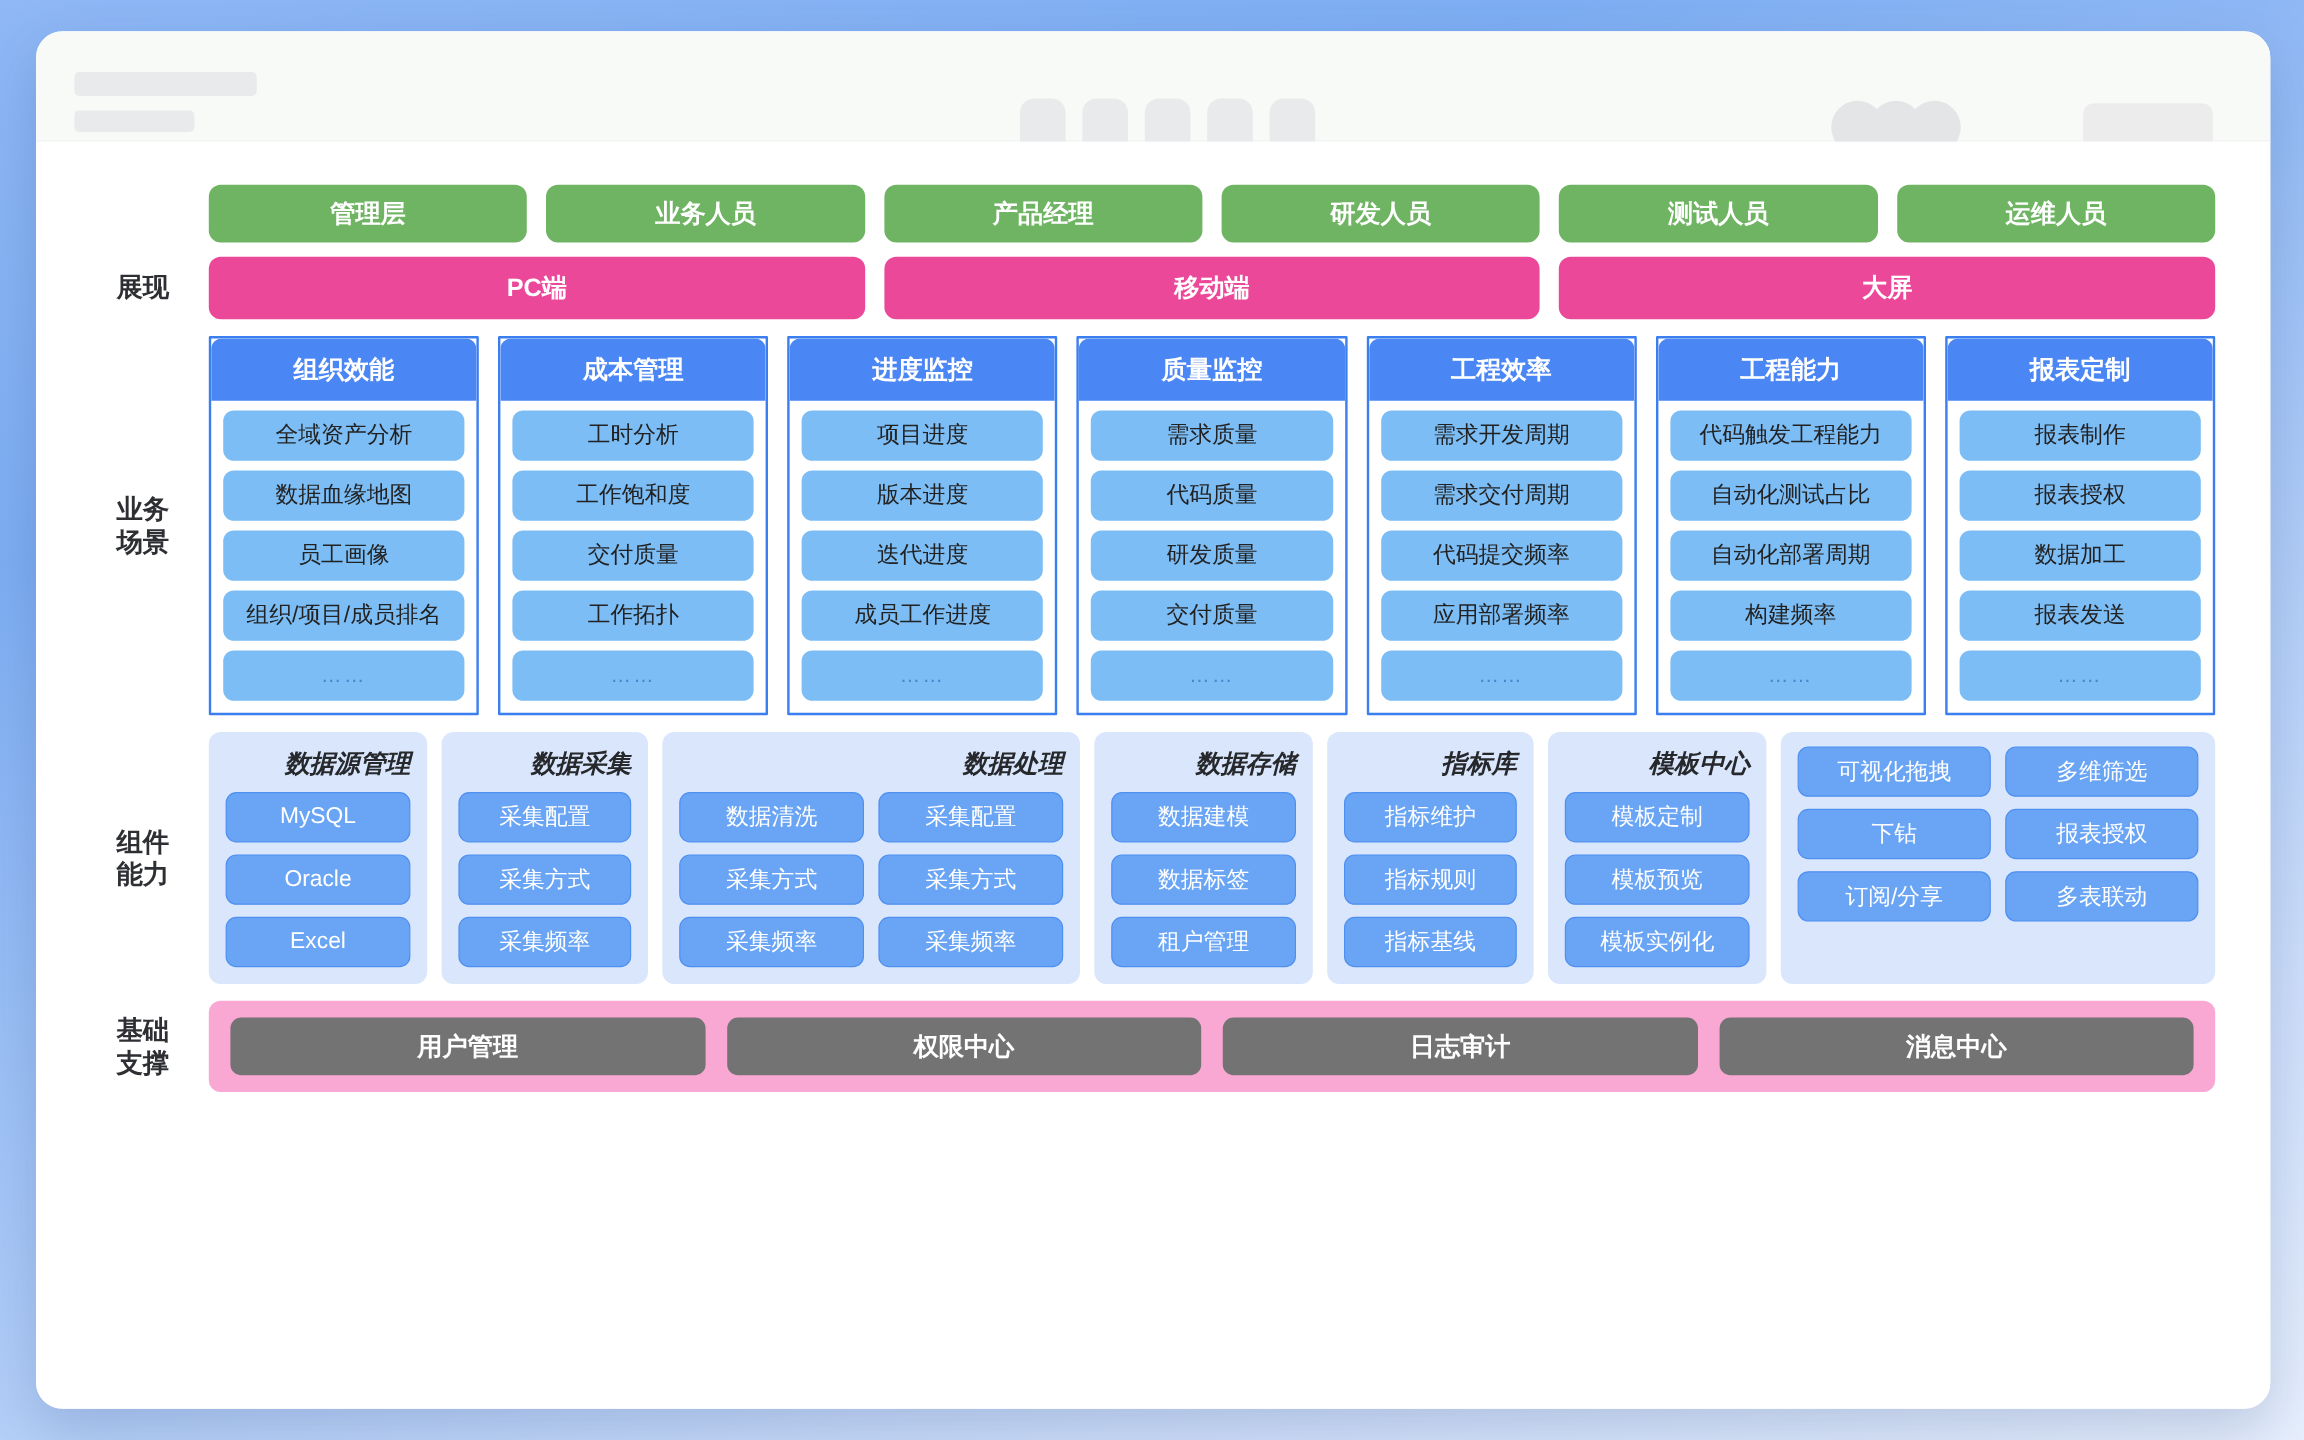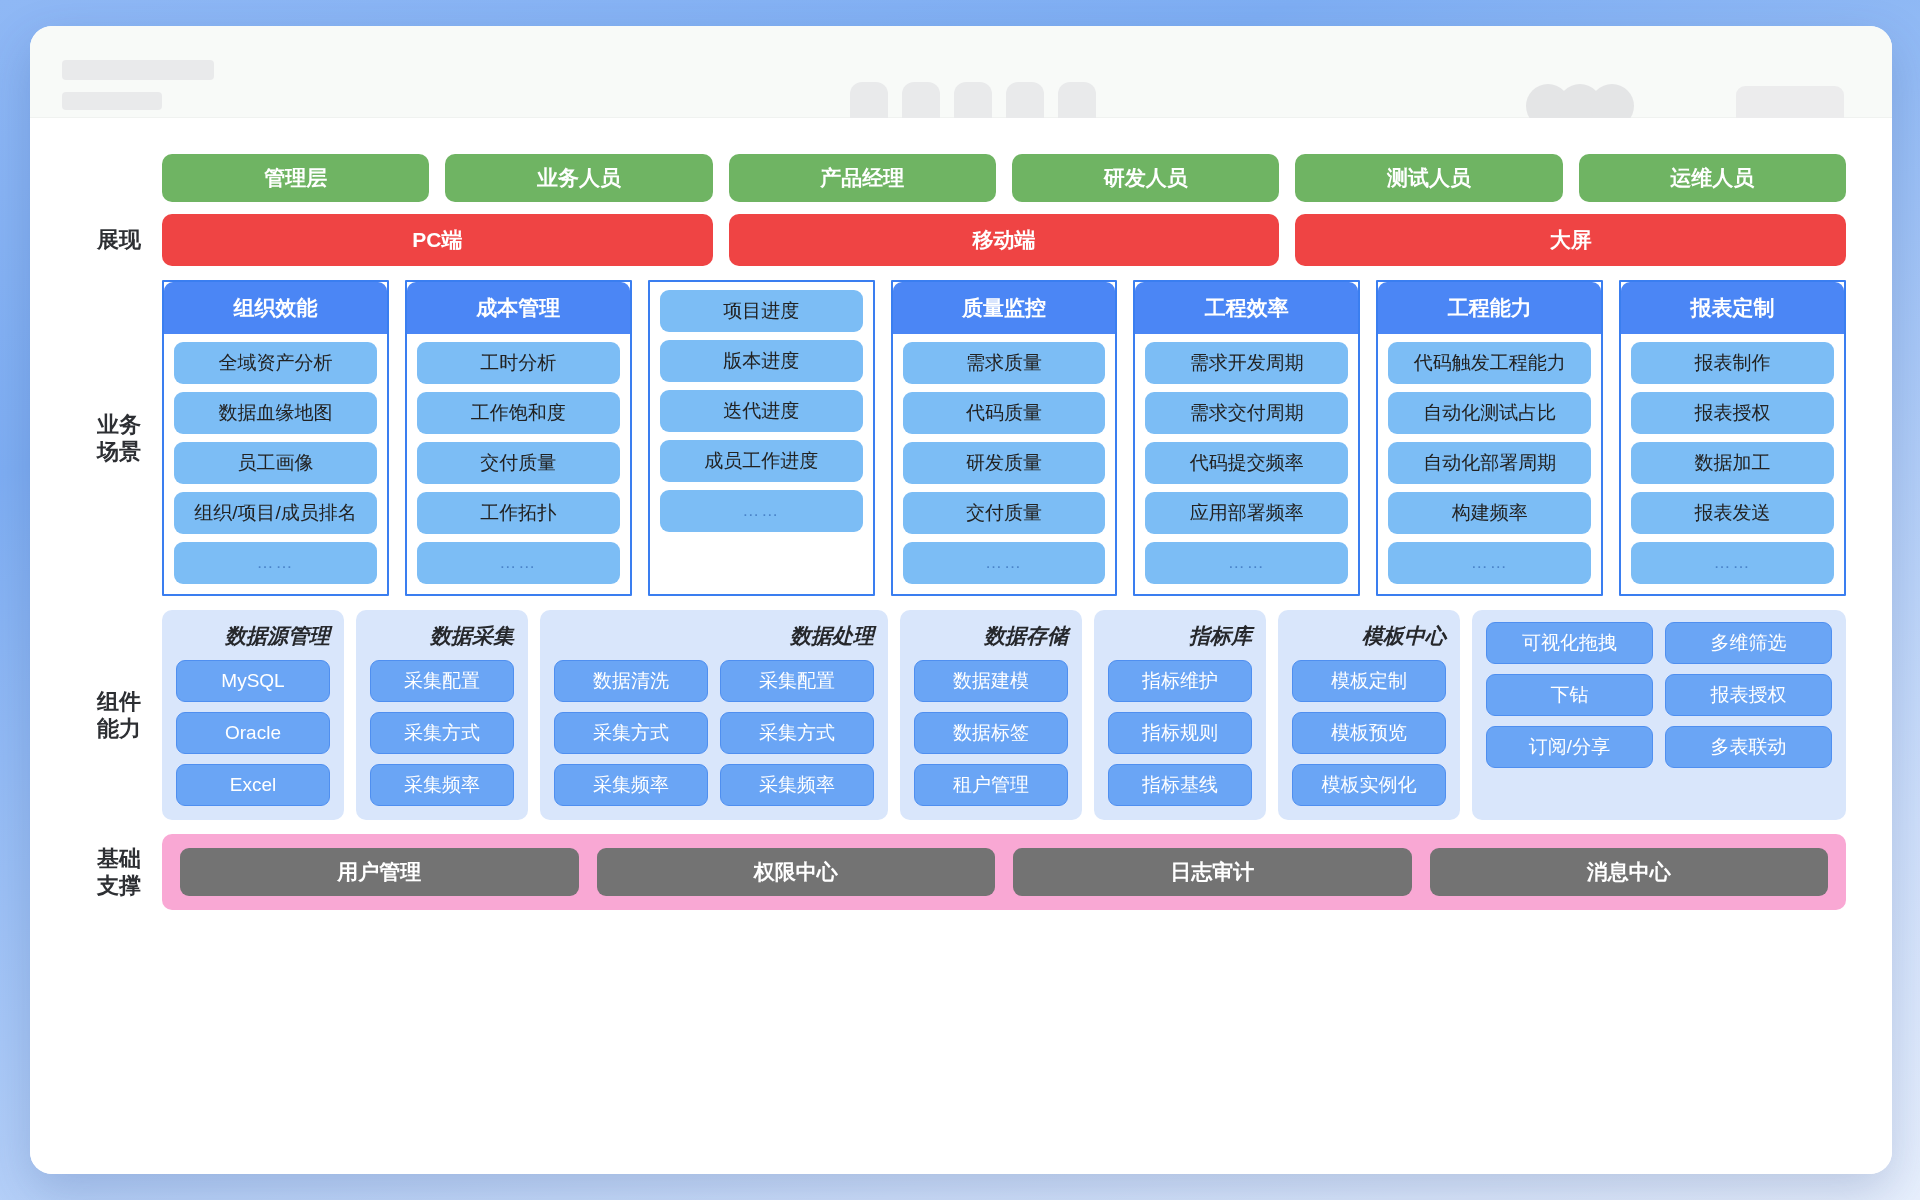--- a/index.html
+++ b/index.html
@@ -55,40 +55,40 @@
     display: flex;
     align-items: center;
     justify-content: center;
     text-align: center;
     font-size: 22px;
     font-weight: 700;
     color: #2d2f33;
     line-height: 1.25;
     white-space: pre-line;
   }
-  .row-body { flex: 1 1 auto; display: flex; gap: 16px; }
+  .row-body { flex: 1 1 auto; display: flex; gap: 16px; margin-left: 12px; }
 
   
   .role-row { margin-bottom: 12px; }
   .role {
     flex: 1 1 0;
     height: 48px;
     background: #6fb463;
     border-radius: 10px;
     color: #fff;
     font-size: 21px;
     font-weight: 700;
     display: flex; align-items: center; justify-content: center;
   }
 
   
   .present {
     flex: 1 1 0;
     height: 52px;
-    background: #ef4444;
+    background: #ec4899;
     border-radius: 10px;
     color: #fff;
     font-size: 21px;
     font-weight: 700;
     display: flex; align-items: center; justify-content: center;
   }
 
   
   .biz-row { margin-bottom: 14px; }
   .biz-col {
@@ -248,20 +248,21 @@
               <div class="biz-head">成本管理</div>
               <div class="biz-items">
                 <div class="biz-item">工时分析</div>
                 <div class="biz-item">工作饱和度</div>
                 <div class="biz-item">交付质量</div>
                 <div class="biz-item">工作拓扑</div>
                 <div class="biz-item ellipsis">……</div>
               </div>
             </div>
             <div class="biz-col">
+              <div class="biz-head">进度监控</div>
               <div class="biz-items">
                 <div class="biz-item">项目进度</div>
                 <div class="biz-item">版本进度</div>
                 <div class="biz-item">迭代进度</div>
                 <div class="biz-item">成员工作进度</div>
                 <div class="biz-item ellipsis">……</div>
               </div>
             </div>
             <div class="biz-col">
               <div class="biz-head">质量监控</div>

